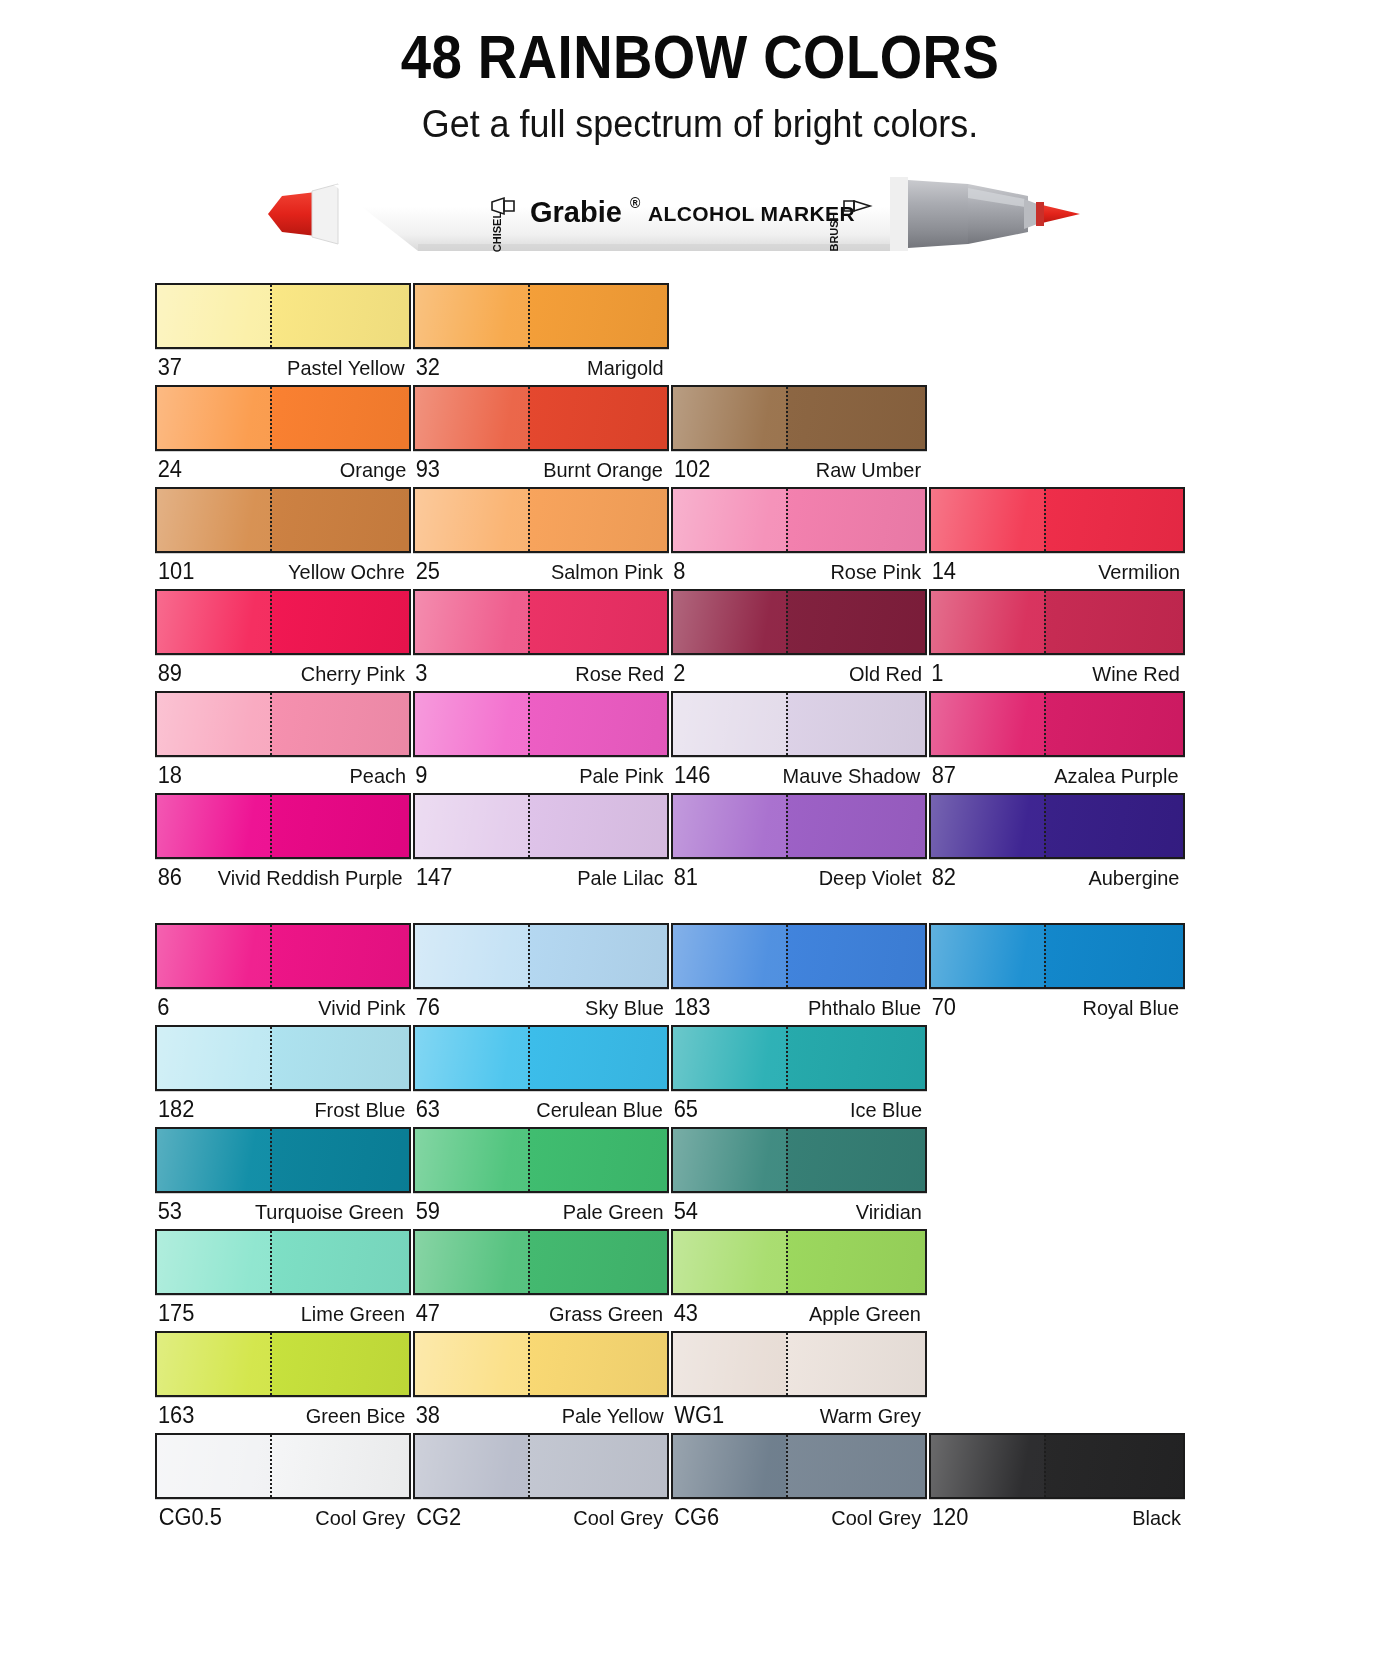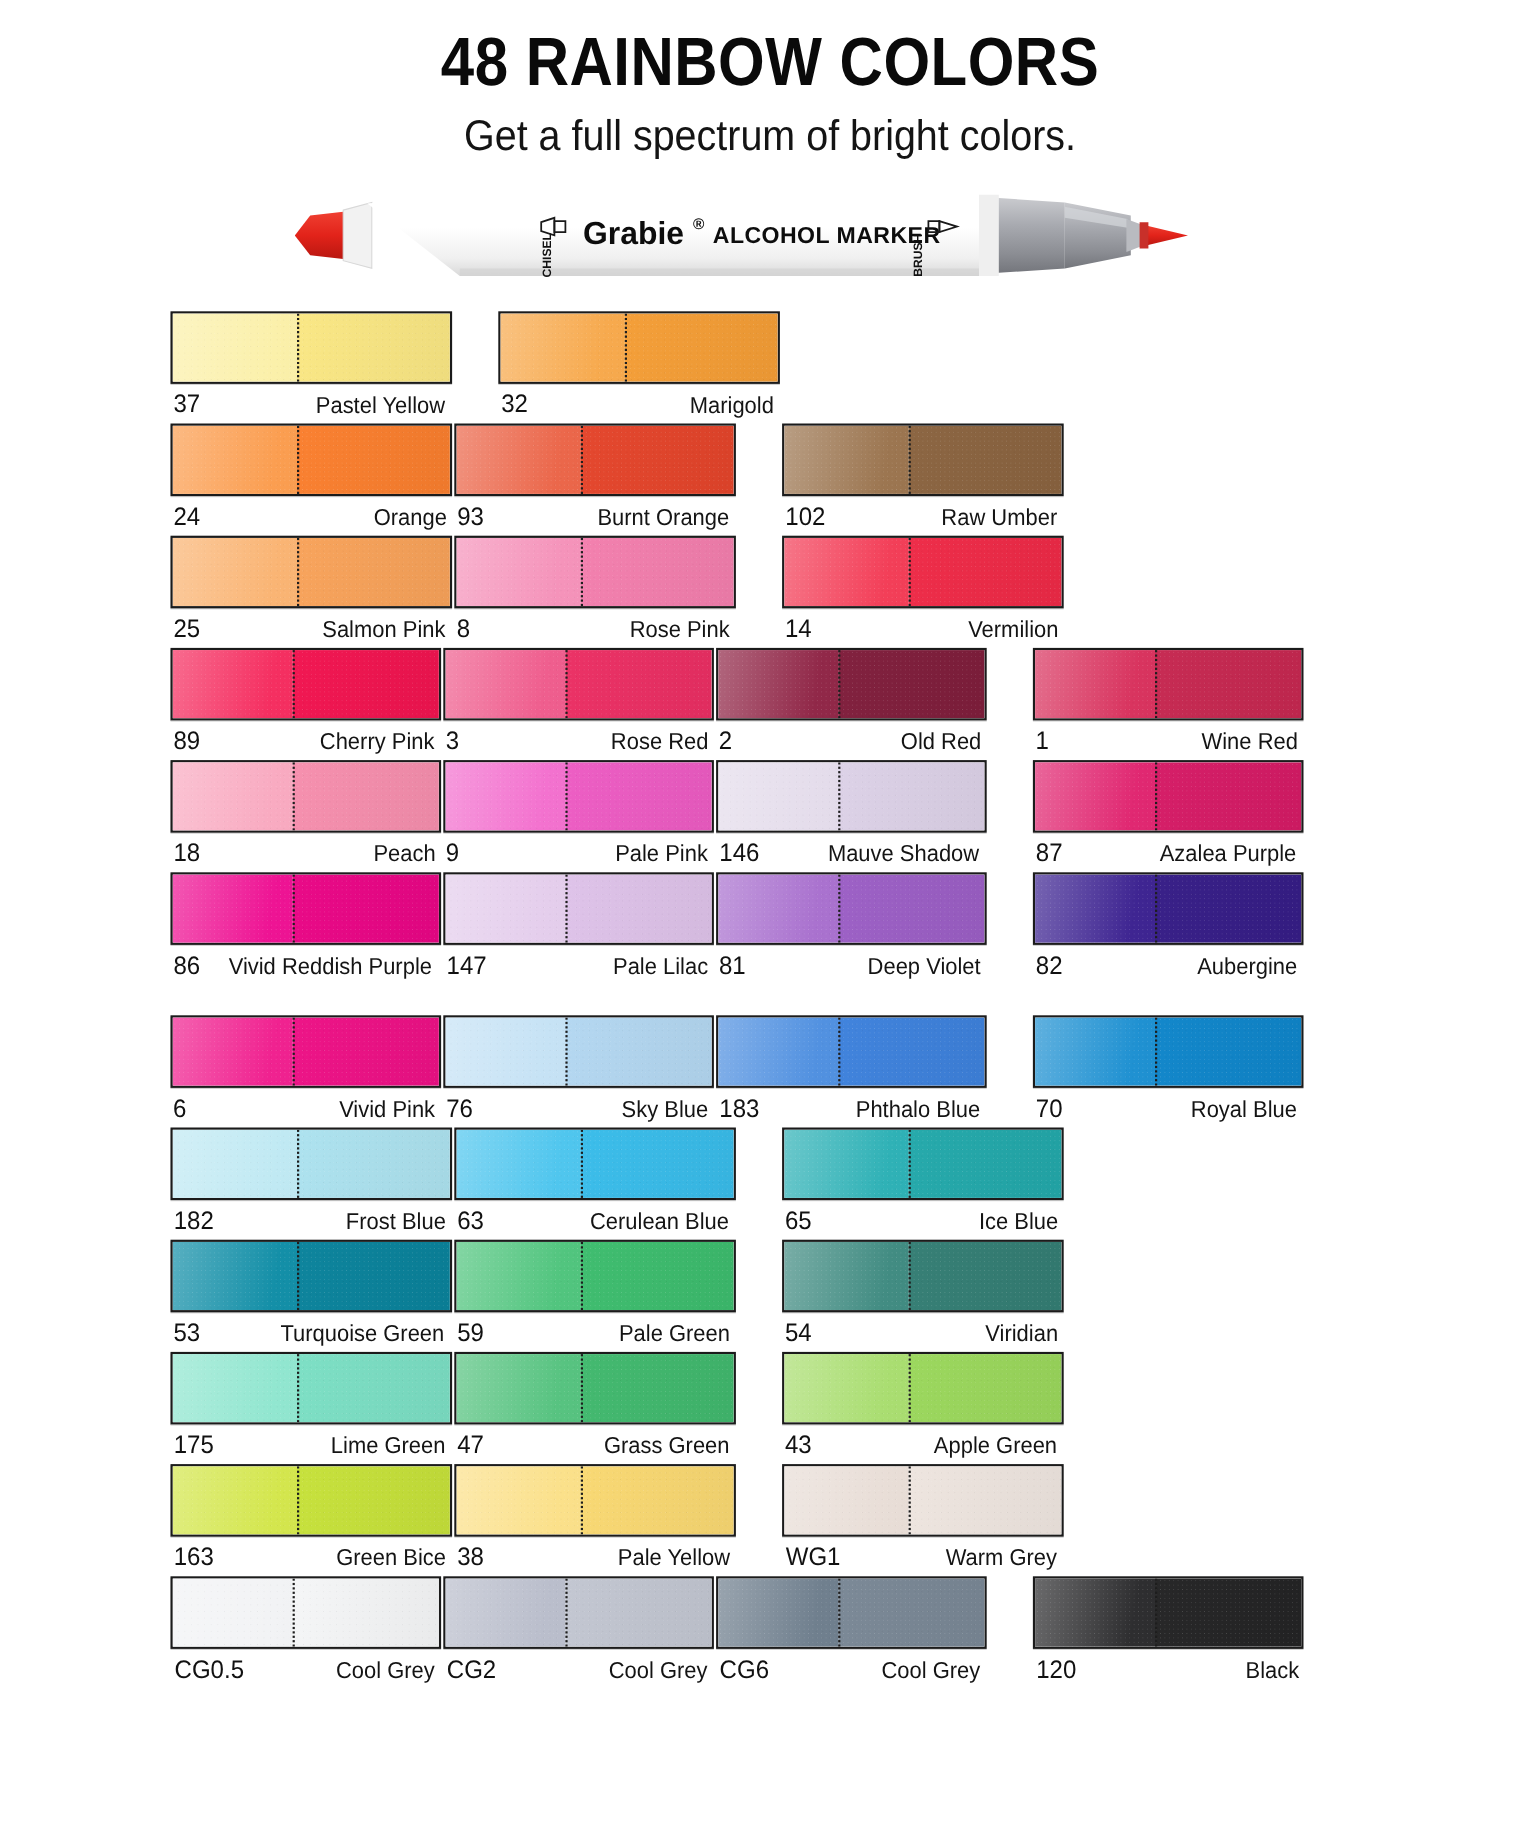--- a/index.html
+++ b/index.html
@@ -66,21 +66,21 @@
   .row {
     display: flex;
     width: 100%;
     margin-bottom: 3px;
   }
   .cell {
     width: 256px;
     margin-right: 2px;
     position: relative;
   }
-  .cell:last-child { margin-right: 0; padding-left: 40px; }
+  .cell:last-child { margin-right: 0; }
 
   .swatch {
     position: relative;
     height: 66px;
     border: 2.5px solid #1b1b1b;
     box-sizing: border-box;
     display: flex;
     overflow: hidden;
     box-shadow: 0 1px 0 rgba(0,0,0,0.18);
   }
@@ -280,20 +280,33 @@
           </div>
           <div class="label">
             <span class="code">102</span>
             <span class="name">Raw Umber</span>
           </div>
         </div>
       </div>
       <div class="row">
         <div class="cell">
           <div class="swatch">
+            <div class="half left" style="background: rgb(215, 144, 81);"></div>
+            <div class="half right" style="background: rgb(205, 128, 64);"></div>
+            <div class="grain"></div>
+            <div class="sheen"></div>
+            <div class="divider"></div>
+          </div>
+          <div class="label">
+            <span class="code">101</span>
+            <span class="name">Yellow Ochre</span>
+          </div>
+        </div>
+        <div class="cell">
+          <div class="swatch">
             <div class="half left" style="background: rgb(250, 179, 113);"></div>
             <div class="half right" style="background: rgb(249, 163, 90);"></div>
             <div class="grain"></div>
             <div class="sheen"></div>
             <div class="divider"></div>
           </div>
           <div class="label">
             <span class="code">25</span>
             <span class="name">Salmon Pink</span>
           </div>

